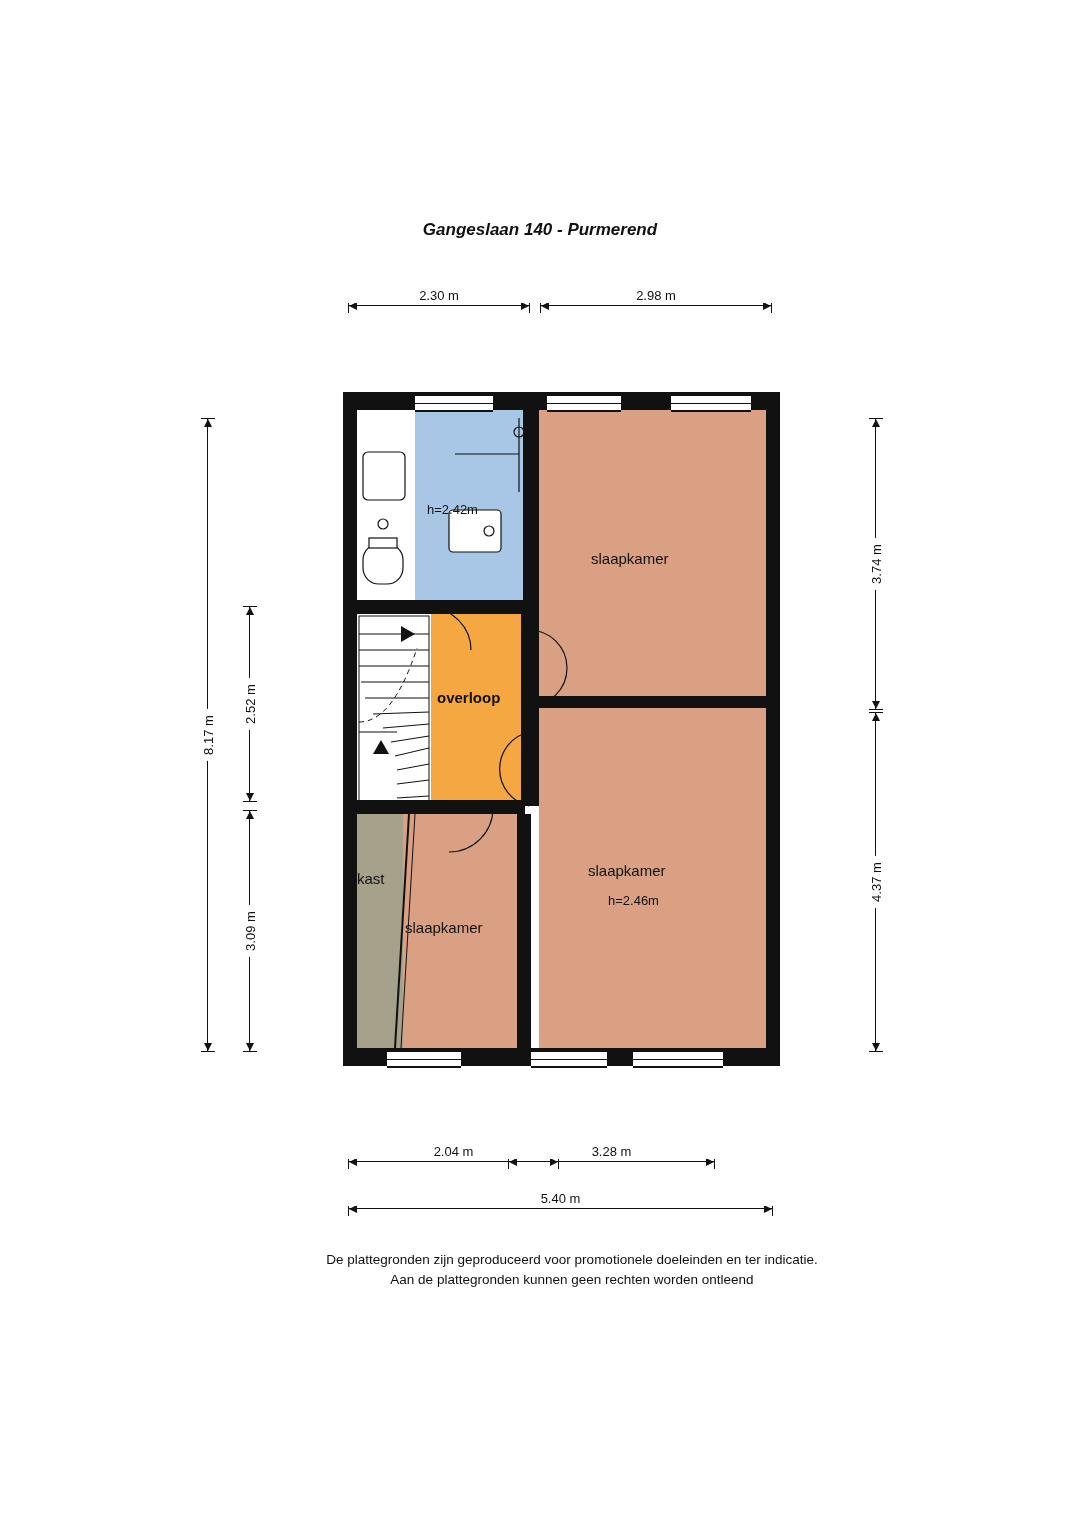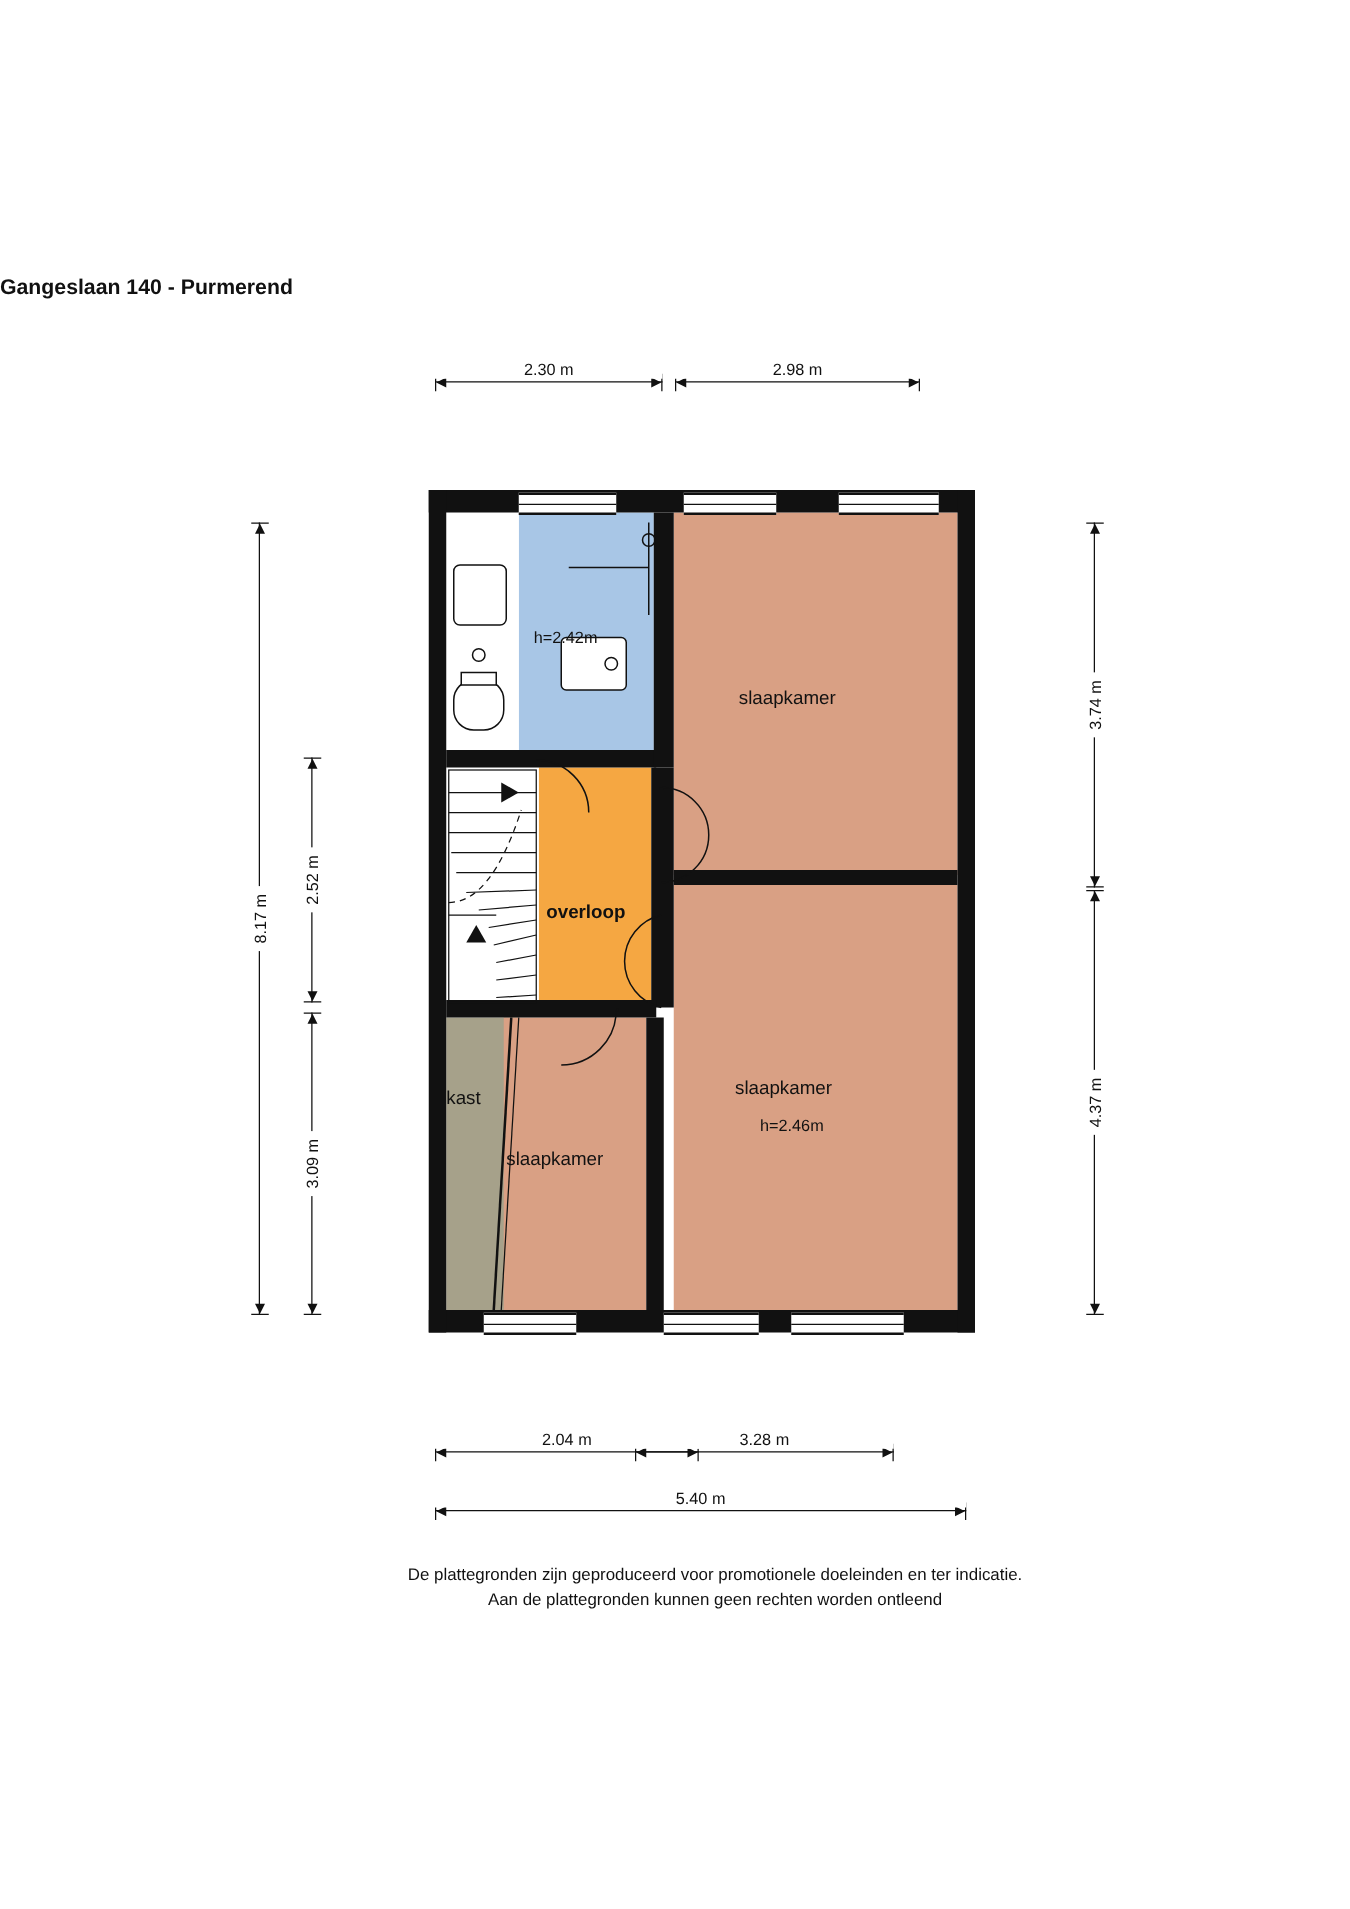--- a/index.html
+++ b/index.html
@@ -1,21 +1,21 @@
 <!DOCTYPE html>
 <html><head>
 <meta charset="utf-8">
 <style>
   html,body{margin:0;padding:0;}
   body{
     width:1080px;height:1527px;background:#ffffff;
     font-family:"Liberation Sans", sans-serif;
     position:relative;overflow:hidden;
   }
-  .title-block{position:absolute;top:218px;left:0;width:1080px;text-align:left;}
+  .title-block{position:absolute;top:218px;left:0;width:1080px;text-align:center;font-style:italic;}
   .title-line{font-size:17px;font-weight:bold;color:#111;line-height:24px;}
 
   
   .dim{position:absolute;font-size:13px;color:#111;}
   .dim-h{height:20px;}
   .dim-h .line{position:absolute;top:9px;left:0;right:0;height:1px;background:#111;}
   .dim-h .cap-l,.dim-h .cap-r{position:absolute;top:3px;width:1px;height:14px;background:#111;}
   .dim-h .cap-l{left:0;} .dim-h .cap-r{right:0;}
   .dim-h .lbl{position:absolute;top:-8px;left:0;width:100%;text-align:center;background:#fff;}
   .dim-h .lbl span{background:#fff;padding:0 6px;}
@@ -39,21 +39,21 @@
   .wall{position:absolute;background:#111;}
   .room{position:absolute;}
   .bed{background:#d9a084;}
   .bath{background:#a8c6e6;}
   .hall{background:#f5a742;}
   .closet{background:#a6a18a;}
   .white{background:#ffffff;}
   .stair-area{background:#ffffff;}
   .label{position:absolute;font-size:15px;color:#111;white-space:nowrap;}
   .label.small{font-size:13px;}
-  .label.bold{font-weight:bold;margin-top:32px;}
+  .label.bold{font-weight:bold;}
 
   .win{position:absolute;background:#ffffff;border-top:2px solid #111;border-bottom:2px solid #111;}
   .win:after{content:"";position:absolute;left:0;right:0;top:50%;height:1px;background:#111;}
 
   
   .footer{position:absolute;left:0;top:1250px;width:1080px;text-align:center;font-size:13.5px;color:#111;line-height:20px;padding-left:32px;}
 </style>
 </head>
 <body>
 
@@ -62,21 +62,21 @@
 </div>
 
 <div class="dim dim-h" style="left:348px;top:296px;width:182px;">
   <div class="line"></div>
     <div class="cap-l"></div>
     <div class="cap-r"></div>
   <div class="arrow-l"></div>
     <div class="arrow-r"></div>
   <div class="lbl"><span>2.30 m</span></div>
 </div>
-<div class="dim dim-h" style="left:540px;top:296px;width:196px;">
+<div class="dim dim-h" style="left:540px;top:296px;width:232px;">
   <div class="line"></div>
     <div class="cap-l"></div>
     <div class="cap-r"></div>
   <div class="arrow-l"></div>
     <div class="arrow-r"></div>
   <div class="lbl"><span>2.98 m</span></div>
 </div>
 
 <div class="dim dim-v" style="left:198px;top:418px;height:634px;">
   <div class="line"></div>

